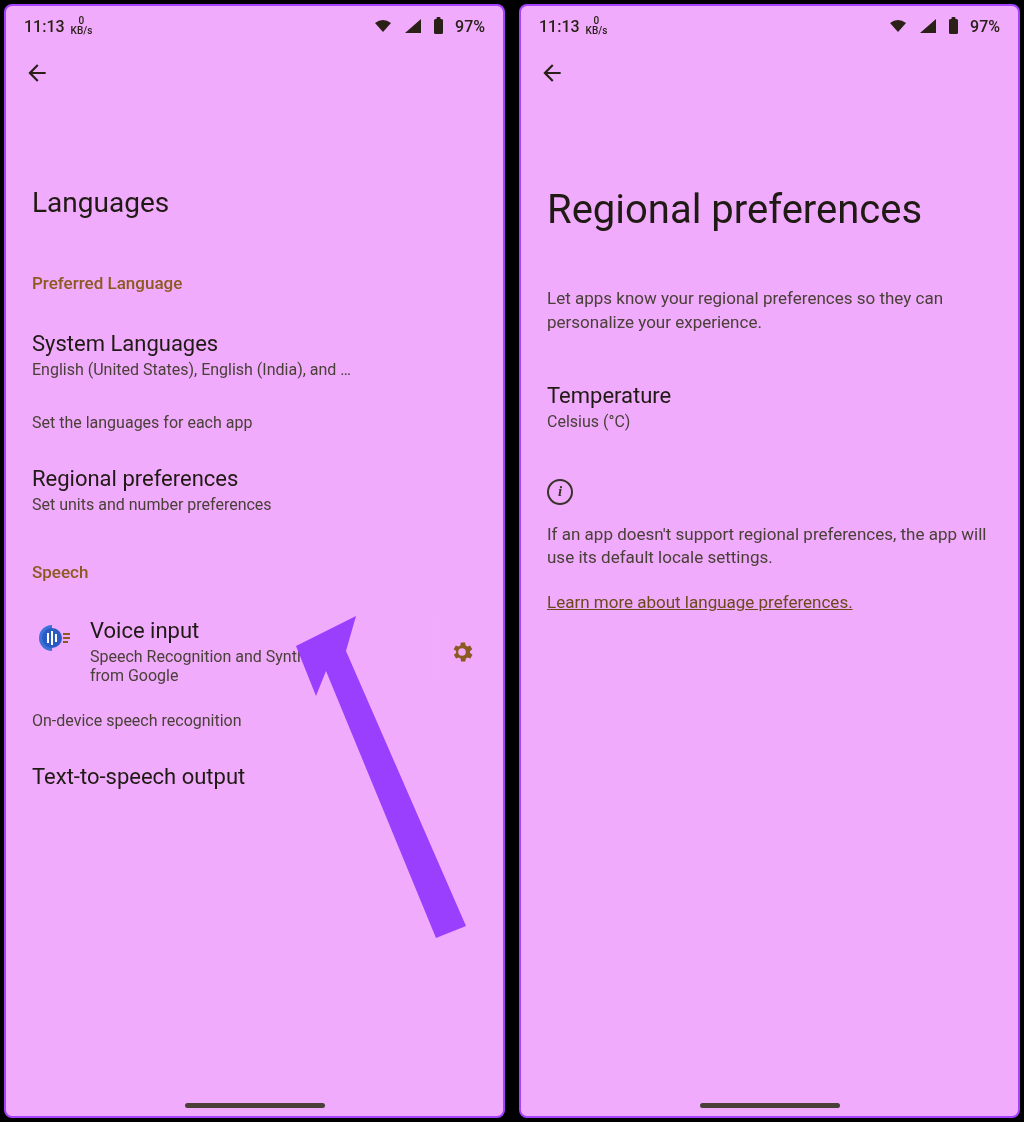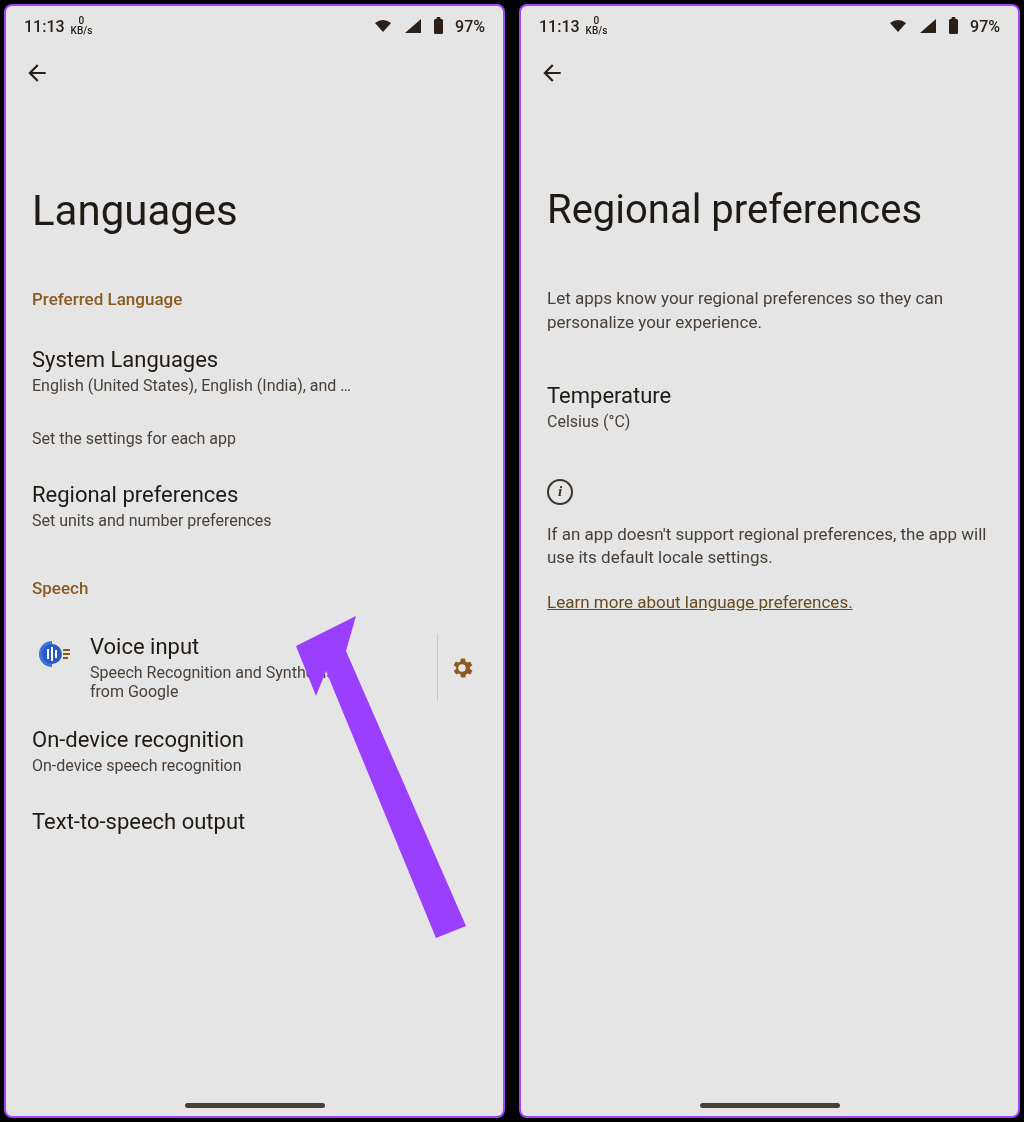--- a/index.html
+++ b/index.html
@@ -7,21 +7,21 @@
     width: 1024px;
     height: 1122px;
     background: #000;
     font-family: -apple-system, Roboto, "Segoe UI", Arial, sans-serif;
     display: flex;
     gap: 14px;
     padding: 4px;
   }
   .phone {
     flex: 1;
-    background: #e5e5e5;
+    background: #f0abfc;
     border: 2px solid #a542ff;
     border-radius: 8px;
     position: relative;
     display: flex;
     flex-direction: column;
     color: #2a2017;
     overflow: hidden;
   }
   .statusbar {
     display: flex;
@@ -30,21 +30,21 @@
     padding: 10px 18px 4px 18px;
     font-size: 16px;
     font-weight: 500;
   }
   .status-left { display: flex; align-items: center; gap: 6px; }
   .status-right { display: flex; align-items: center; gap: 11px; }
   .net-speed { font-size: 10px; line-height: 1; text-align: center; }
   .back-row { padding: 20px 18px 0 18px; }
   .back-arrow { font-size: 26px; cursor: pointer; display: inline-block; line-height: 1; font-weight: 400; }
   .page-title {
-    font-size: 42px;
+    font-size: 28px;
     font-weight: 400;
     padding: 96px 26px 54px 26px;
     color: #201a14;
   }
   .page-title.small { font-size: 40px; }
   .section-label {
     color: #8a5a1f;
     font-size: 17px;
     font-weight: 500;
     padding: 0 26px 24px 26px;
@@ -163,21 +163,21 @@
   <h1 class="page-title">Languages</h1>
 
   <div class="section-label">Preferred Language</div>
 
   <div class="setting-item">
     <div class="setting-title">System Languages</div>
     <div class="setting-sub">English (United States), English (India), and …</div>
   </div>
 
   <div class="setting-item">
-    <div class="setting-sub">Set the settings for each app</div>
+    <div class="setting-sub">Set the languages for each app</div>
   </div>
 
   <div class="setting-item">
     <div class="setting-title">Regional preferences</div>
     <div class="setting-sub">Set units and number preferences</div>
   </div>
 
   <div class="section-label" style="padding-top:28px;">Speech</div>
 
   <div class="voice-row">
@@ -198,21 +198,20 @@
       <div class="setting-sub" style="max-width:280px;">Speech Recognition and Synthesis from Google</div>
     </div>
     <div class="gear-btn">
       <svg width="26" height="26" viewBox="0 0 24 24">
           <path fill="#8a5a1f" d="M19.4 13a7.5 7.5 0 000-2l2.1-1.6-2-3.5-2.5 1a7.4 7.4 0 00-1.7-1l-.4-2.6h-4l-.4 2.6a7.4 7.4 0 00-1.7 1l-2.5-1-2 3.5L6.6 11a7.5 7.5 0 000 2l-2.1 1.6 2 3.5 2.5-1a7.4 7.4 0 001.7 1l.4 2.6h4l.4-2.6a7.4 7.4 0 001.7-1l2.5 1 2-3.5zM12 15.5A3.5 3.5 0 1115.5 12 3.5 3.5 0 0112 15.5z"></path>
         </svg>
     </div>
   </div>
 
   <div class="setting-item">
-    <div class="setting-title">On-device recognition</div>
     <div class="setting-sub">On-device speech recognition</div>
   </div>
 
   <div class="setting-item">
     <div class="setting-title">Text-to-speech output</div>
   </div>
 
   <svg class="annot-arrow" width="190" height="330" viewBox="0 0 190 330">
     <defs></defs>
     <polygon points="0,30 60,0 50,35 170,310 140,322 30,55 20,80" fill="#9b3fff"></polygon>

